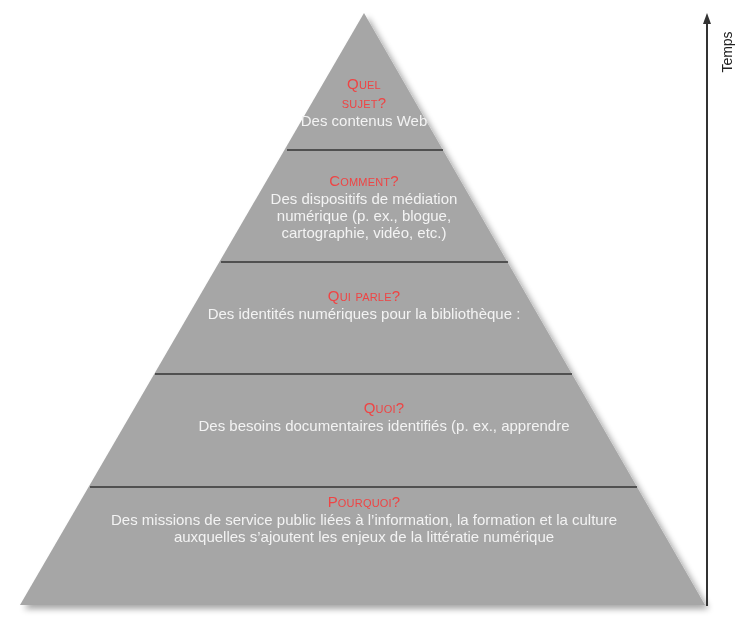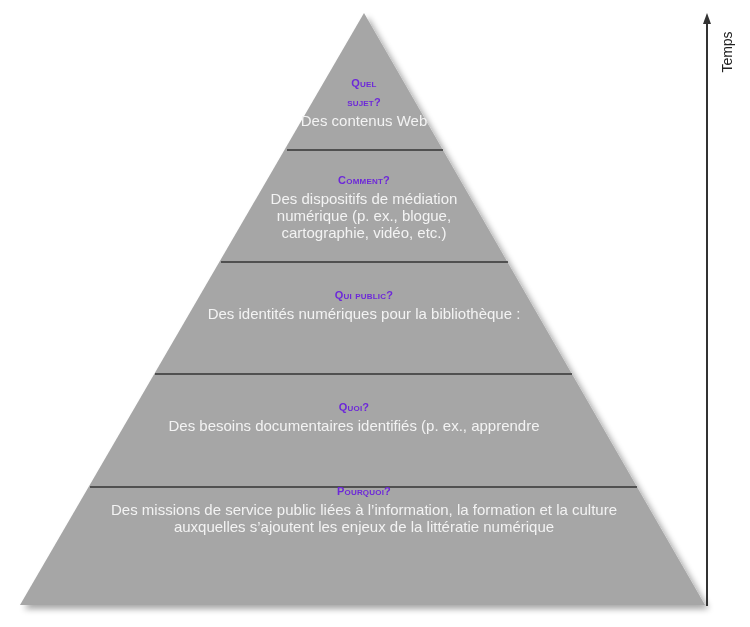--- a/index.html
+++ b/index.html
@@ -23,23 +23,23 @@
     }
     .tier-text {
       position: absolute;
       text-align: center;
       color: #f3f3f3;
       font-size: 13px;
       line-height: 17px;
       transform: translateX(-50%);
     }
     .tier-title {
-      font-weight: bold;
-      color: #6d28d9;
-      font-size: 11px;
+      font-weight: normal;
+      color: #ef4444;
+      font-size: 15px;
       line-height: 19px;
       font-variant: small-caps;
       letter-spacing: 0.2px;
     }
     .tier-body {
       font-size: 15px;
       line-height: 17px;
       white-space: nowrap;
     }
     #temps-label {
@@ -91,28 +91,28 @@
 </div>
 
 <div class="tier-text" style="left:364px; top:171px;">
   <div class="tier-title">Comment?</div>
   <div class="tier-body">Des dispositifs de médiation</div>
   <div class="tier-body">numérique (p. ex., blogue,</div>
   <div class="tier-body">cartographie, vidéo, etc.)</div>
 </div>
 
 <div class="tier-text" style="left:364px; top:286px;">
-  <div class="tier-title">Qui public?</div>
+  <div class="tier-title">Qui parle?</div>
   <div class="tier-body">Des identités numériques pour la bibliothèque :</div>
 </div>
 
-<div class="tier-text" style="left:354px; top:398px;">
+<div class="tier-text" style="left:384px; top:398px;">
   <div class="tier-title">Quoi?</div>
   <div class="tier-body">Des besoins documentaires identifiés (p. ex., apprendre</div>
 </div>
 
-<div class="tier-text" style="left:364px; top:482px;">
+<div class="tier-text" style="left:364px; top:492px;">
   <div class="tier-title">Pourquoi?</div>
   <div class="tier-body">Des missions de service public liées à l’information, la formation et la culture</div>
   <div class="tier-body">auxquelles s’ajoutent les enjeux de la littératie numérique</div>
 </div>
 
 <div id="temps-label">Temps</div>
 
 </body></html>

